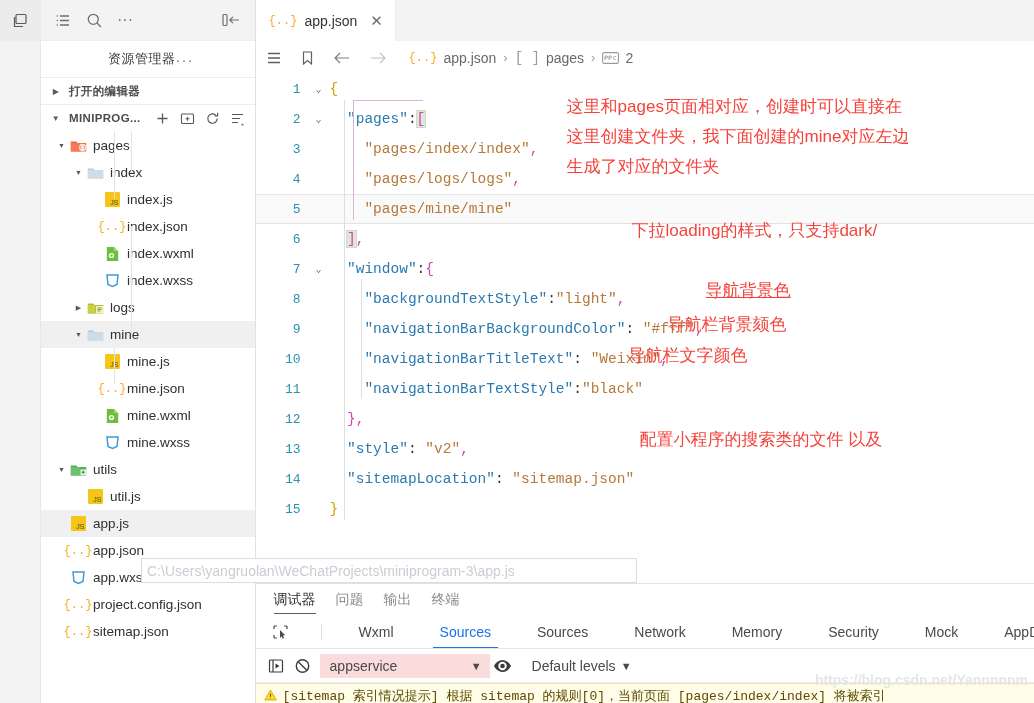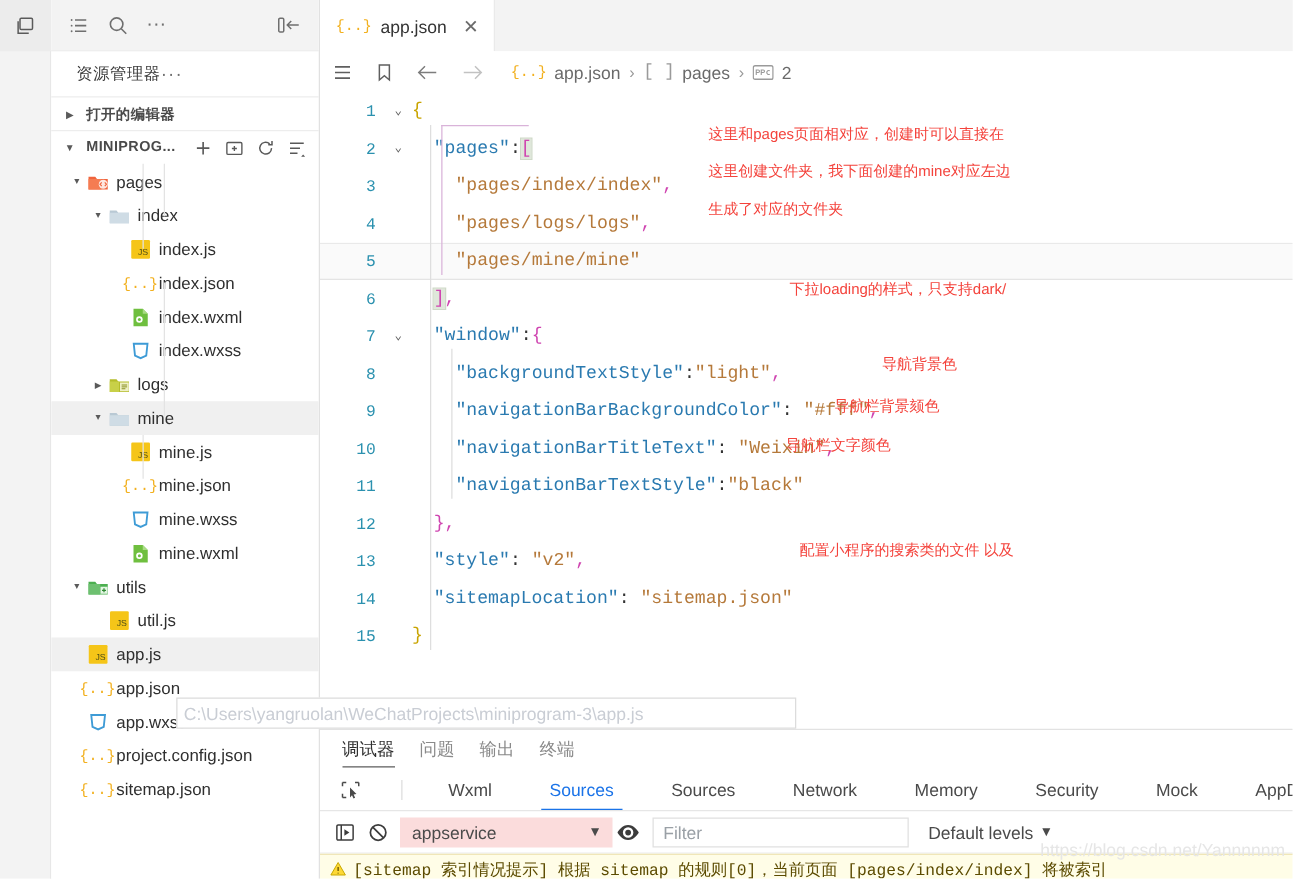--- a/index.html
+++ b/index.html
@@ -31,21 +31,21 @@
     border-right:1px solid #e1e1e1;
     display:flex; flex-direction:column; position:relative;
   }
   .sb-toolbar {
     height:41px; display:flex; align-items:center; gap:14px;
     padding:0 14px; background:#f3f3f3; color:#6f6f6f;
     border-bottom:1px solid #eeeeee;
   }
   .sb-toolbar .spacer { flex:1; }
   .sb-title {
-    height:36px; display:flex; align-items:center; justify-content:flex-start;
+    height:36px; display:flex; align-items:center; justify-content:center;
     padding:0 14px 0 20px; font-size:13px; color:#3b3b3b; letter-spacing:.5px;
   }
   .sb-title .dots { color:#6f6f6f; font-size:15px; letter-spacing:1px; }
 
   .sec-head {
     height:27px; display:flex; align-items:center; gap:6px;
     padding:0 10px 0 8px; font-size:11.5px; font-weight:bold;
     color:#4a4a4a; letter-spacing:.35px; text-transform:uppercase;
     border-top:1px solid #ededed;
   }
@@ -112,21 +112,21 @@
   .t-key   { color:#2a7ab0; }
   .t-str   { color:#b5793a; }
   .t-brace { color:#c9a400; }
   .t-brace2{ color:#cf44b0; }
   .t-punct { color:#cf44b0; }
   .t-plain { color:#333; }
   .brkbox  { background:#dfe7da; outline:1px solid #cfd9c8; }
 
   
   .anno {
-    position:absolute; color:#f4433c; font-size:12px; line-height:30px;
+    position:absolute; color:#f4433c; font-size:17px; line-height:30px;
     font-family:"Liberation Sans","DejaVu Sans",sans-serif; white-space:nowrap;
     pointer-events:none;
   }
 
   
   .tooltip {
     position:absolute; left:141px; top:559px; width:455px; height:25px;
     background:#ffffff; border:1px solid #dcdcdc; color:#c9cdd4;
     font-size:14px; display:flex; align-items:center; padding:0 5px;
     font-family:"Liberation Sans","DejaVu Sans",sans-serif; z-index:40;
@@ -173,21 +173,21 @@
   }
   .levels { margin-left:16px; color:#4a4a4a; font-size:14px; display:flex; align-items:center; gap:5px; white-space:nowrap; }
   .console-out {
     flex:1; background:#fffde7; border-top:1px solid #f0e6b8;
     display:flex; align-items:flex-start; gap:6px; padding:3px 8px;
     font-family:"Liberation Mono","DejaVu Sans Mono",monospace; font-size:13px; color:#5c4b00;
     overflow:hidden; white-space:nowrap;
   }
   .watermark {
     position:absolute; color:#e6e6e6; font-size:14px;
-    font-family:"Liberation Sans","DejaVu Sans",sans-serif; pointer-events:none; z-index:30;
+    font-family:"Liberation Sans","DejaVu Sans",sans-serif; pointer-events:none; z-index:30;font-weight:bold;
   }
   svg { display:block; }
 </style>
 </head>
 <body>
 
 <div id="app">
 
   <div class="activitybar">
     <div class="ab-item active">
@@ -380,42 +380,42 @@
           <span class="tw"></span>
           <span class="ico">
             <span class="g-json">{..}</span>
           </span>
           <span class="nm">mine.json</span>
         </div>
         <div class="row">
           <span style="width:48px;flex:none"></span>
           <span class="tw"></span>
           <span class="ico">
-            <span class="g-css">
-              <svg width="15" height="15" viewBox="0 0 15 15">
-                <path d="M2 2h11l-1 9.5L7.5 13.5 3 11.5z" fill="none" stroke="#3e9bd6" stroke-width="1.5"></path>
-              </svg>
-            </span>
-          </span>
-          <span class="nm">mine.wxss</span>
-        </div>
-        <div class="row">
-          <span style="width:48px;flex:none"></span>
-          <span class="tw"></span>
-          <span class="ico">
             <span>
               <svg width="15" height="16" viewBox="0 0 15 16">
                 <path d="M1.8 1h7.4l4 4v10H1.8z" fill="#6fbf3f"></path>
                 <path d="M9.2 1l4 4h-4z" fill="#a9db85"></path>
                 <circle cx="6.5" cy="9.5" r="2.6" fill="#fff"></circle>
                 <circle cx="6.5" cy="9.5" r="1.2" fill="#6fbf3f"></circle>
               </svg>
             </span>
           </span>
           <span class="nm">mine.wxml</span>
+        </div>
+        <div class="row">
+          <span style="width:48px;flex:none"></span>
+          <span class="tw"></span>
+          <span class="ico">
+            <span class="g-css">
+              <svg width="15" height="15" viewBox="0 0 15 15">
+                <path d="M2 2h11l-1 9.5L7.5 13.5 3 11.5z" fill="none" stroke="#3e9bd6" stroke-width="1.5"></path>
+              </svg>
+            </span>
+          </span>
+          <span class="nm">mine.wxss</span>
         </div>
         <div class="row">
           <span style="width:14px;flex:none"></span>
           <span class="tw">▼</span>
           <span class="ico">
             <span>
               <svg width="17" height="14" viewBox="0 0 17 14">
                 <path d="M.8 2.4h5.4l1.4 1.7h8.6v8.4H.8z" fill="#4caf50"></path>
                 <path d="M.8 4.1h9.4v8.4H.8z" fill="#6dc070"></path>
                 <rect x="10.4" y="6.4" width="5.6" height="5.6" fill="#e3f5e3"></rect>
@@ -623,21 +623,21 @@
           <div class="ind-guide" style="left: 105px; top: 205px; height: 120px;"></div>
         </div>
 
       <div class="brk-guide" style="left:97px; top:26px; height:120px; background:#d9b3d9;"></div>
       <div class="brk-guide" style="left:97px; top:26px; width:70px; height:1px; background:#d9b3d9;"></div>
       <div id="annos">
           <div class="anno" style="left: 311px; top: 18px;">这里和pages页面相对应，创建时可以直接在</div>
           <div class="anno" style="left: 311px; top: 48px;">这里创建文件夹，我下面创建的mine对应左边</div>
           <div class="anno" style="left: 311px; top: 78px;">生成了对应的文件夹</div>
           <div class="anno" style="left: 376px; top: 142px;">下拉loading的样式，只支持dark/</div>
-          <div class="anno" style="left: 450px; top: 202px;">导航背景色</div>
+          <div class="anno" style="left: 450px; top: 202px; text-decoration: underline;">导航背景色</div>
           <div class="anno" style="left: 412px; top: 236px;">导航栏背景颏色</div>
           <div class="anno" style="left: 373px; top: 267px;">导航栏文字颜色</div>
           <div class="anno" style="left: 384px; top: 351px;">配置小程序的搜索类的文件 以及</div>
         </div>
     </div>
 
     <div class="panel">
       <div class="panel-tabs" id="panelTabs">
           <span class="pt active">调试器</span>
           <span class="pt">问题</span>
@@ -682,23 +682,20 @@
           <span style="font-size:11px;">▼</span>
         </div>
         <span class="vsep"></span>
         <span class="tb-ico">
           <svg width="19" height="14" viewBox="0 0 19 14" fill="#3c3c3c">
             <path d="M9.5 1C5 1 1.8 5.2 1 7c.8 1.8 4 6 8.5 6S17.2 8.8 18 7c-.8-1.8-4-6-8.5-6zm0 10.2A4.2 4.2 0 1 1 9.5 2.8a4.2 4.2 0 0 1 0 8.4z"></path>
             <circle cx="9.5" cy="7" r="2.3"></circle>
           </svg>
         </span>
         <span class="vsep"></span>
-        <div class="filter-box">
-          <span>Filter</span>
-        </div>
         <div class="levels">
           <span>Default levels</span>
           <span style="font-size:11px;">▼</span>
         </div>
       </div>
       <div class="console-out">
         <span style="flex:none;margin-top:2px;">
           <svg width="13" height="12" viewBox="0 0 13 12" fill="none">
             <path d="M6.5 1L12.3 11H0.7z" fill="#fdd835" stroke="#c8a800" stroke-width=".8"></path>
             <path d="M6.5 4.6v3.2M6.5 9.2v.6" stroke="#6b5600" stroke-width="1.1"></path>

